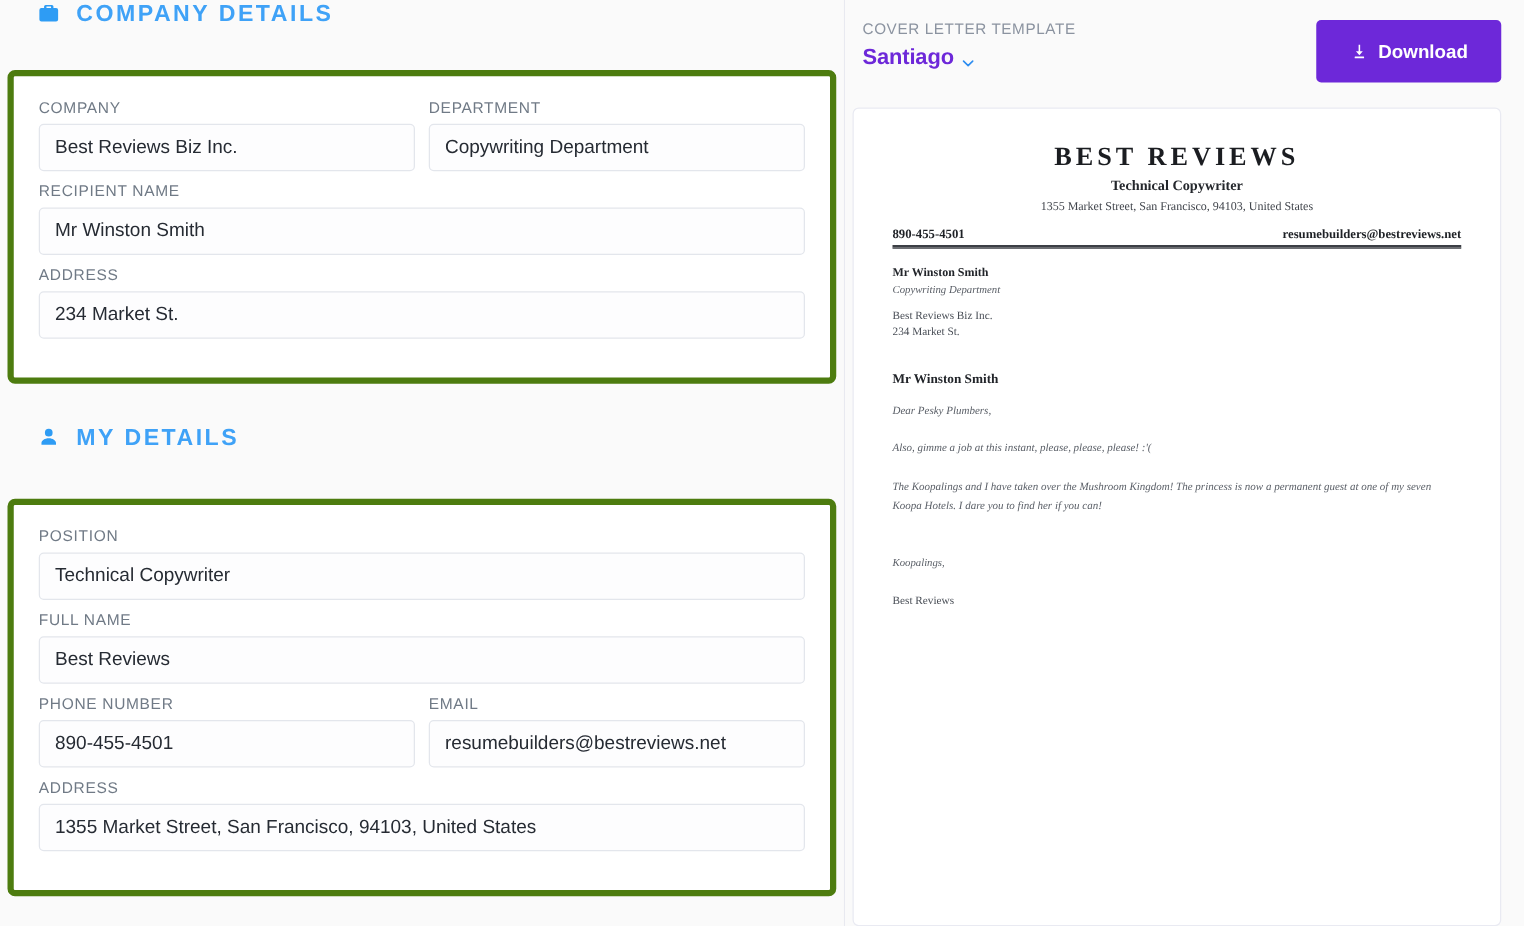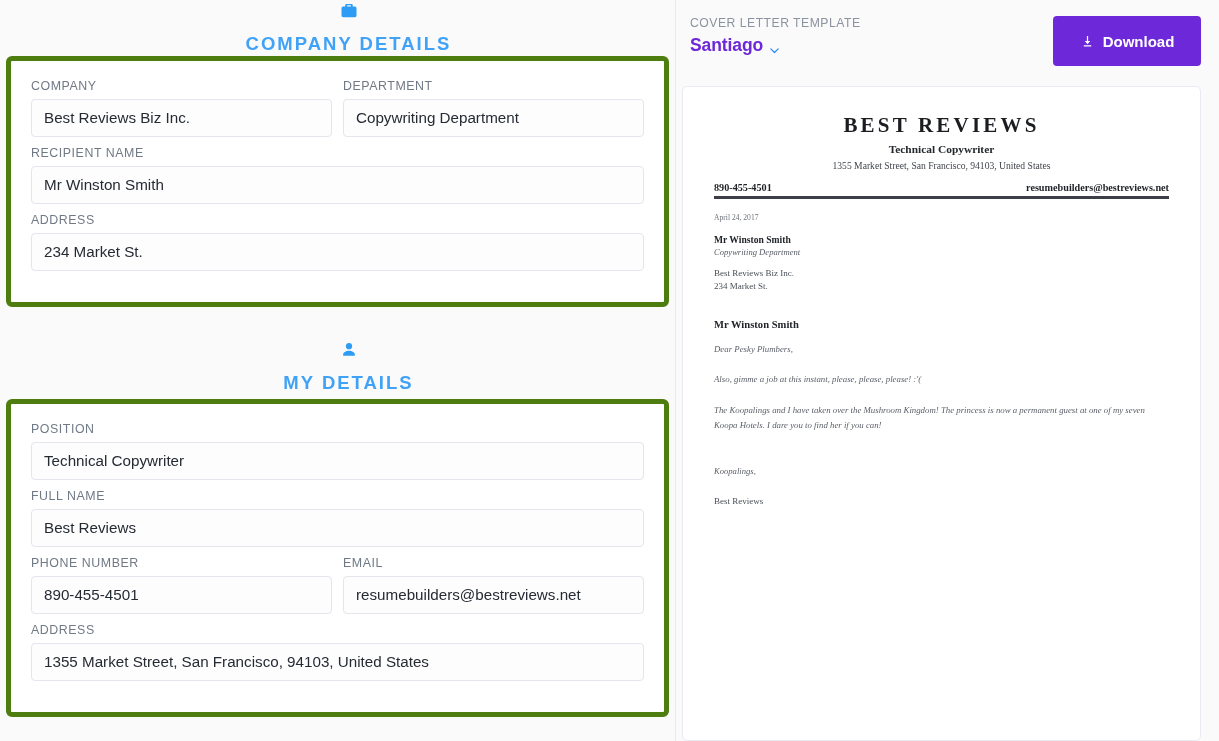--- a/index.html
+++ b/index.html
@@ -20,25 +20,23 @@
     width: 675px;
     height: 741px;
     background: #fafafa;
     padding: 0 6px;
     overflow: hidden;
     position: relative;
   }
 
   .section-header {
     display: flex;
-    align-items: center;
     gap: 11px;
     padding-left: 22px;
     height: 56px;
-    flex-direction: column;
   }
   .section-header.second { height: 60px; margin-top: 32px; }
 
   .section-header .hdr-icon {
     width: 22px; height: 22px;
     display: flex; align-items: center; justify-content: center;
     color: #2e9cf4;
     flex: 0 0 auto;
   }
   .section-header .hdr-title {
@@ -320,21 +318,20 @@
         <div class="doc-name">BEST REVIEWS</div>
         <div class="doc-position">Technical Copywriter</div>
         <div class="doc-address">1355 Market Street, San Francisco, 94103, United States</div>
 
         <div class="doc-contact">
           <span>890-455-4501</span>
           <span>resumebuilders@bestreviews.net</span>
         </div>
         <div class="doc-rule2"></div>
 
-        <div class="doc-date">April 24, 2017</div>
 
         <div class="doc-recip-name">Mr Winston Smith</div>
         <div class="doc-recip-dept">Copywriting Department</div>
         <div class="doc-recip-company">Best Reviews Biz Inc.</div>
         <div class="doc-recip-address">234 Market St.</div>
 
         <div class="doc-salute-name">Mr Winston Smith</div>
         <div class="doc-greeting">Dear Pesky Plumbers,</div>
         <div class="doc-para">Also, gimme a job at this instant, please, please, please! :'(</div>
         <div class="doc-para">The Koopalings and I have taken over the Mushroom Kingdom! The princess is now a permanent guest at one of my seven Koopa Hotels. I dare you to find her if you can!</div>

